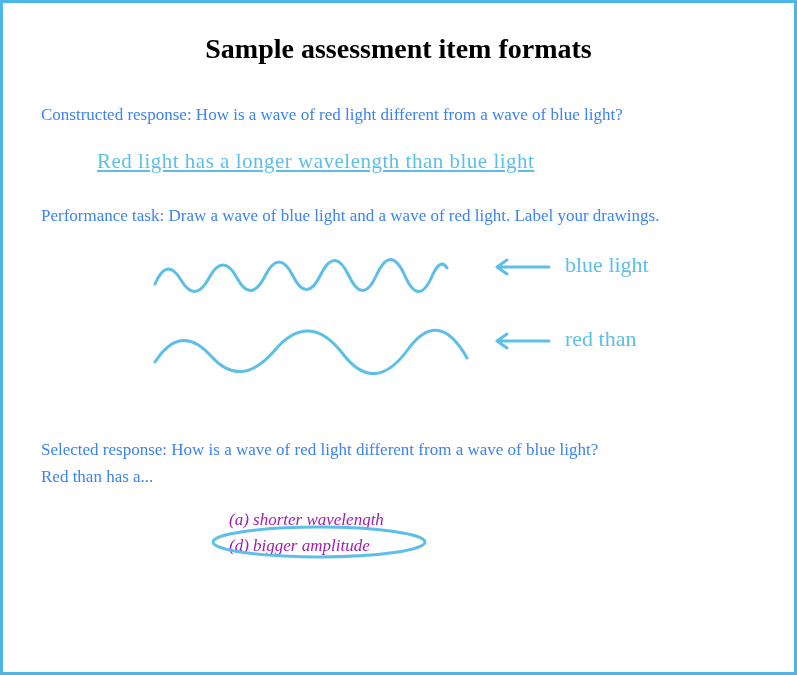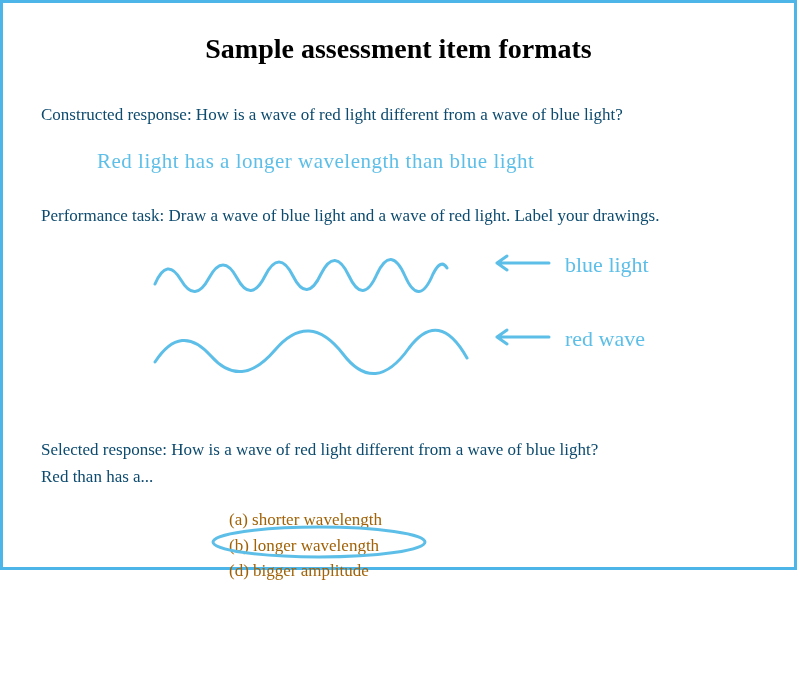--- a/index.html
+++ b/index.html
@@ -8,46 +8,47 @@
       box-sizing: border-box;
     }
     body {
       width: 797px;
       height: 675px;
       background: #fff;
       font-family: Georgia, 'Times New Roman', serif;
     }
     .frame {
       width: 797px;
-      height: 570px;
+      height: 675px;
       border: 3px solid #4DB5E8;
       padding: 28px 38px;
       position: relative;
     }
     .title {
       text-align: center;
       font-family: Georgia, 'Times New Roman', serif;
       font-weight: bold;
       font-size: 28px;
       margin-top: 2px;
       margin-bottom: 38px;
       color: #000;
     }
     .prompt {
       font-size: 17px;
-      color: #0c4a6e;
+      color: #3b82f6;
       line-height: 1.4;
       margin-bottom: 4px;
     }
     .handwritten {
       font-family: 'Comic Sans MS', 'Segoe Script', cursive;
       color: #5DBFE8;
       font-size: 21px;
       margin: 22px 0 30px 56px;
       letter-spacing: 0.5px;
+      text-decoration: underline;
     }
     .perf-block {
       margin-top: 8px;
       margin-bottom: 20px;
     }
     .drawing-area {
       position: relative;
       height: 160px;
       margin-top: 14px;
       margin-bottom: 10px;
@@ -61,37 +62,38 @@
     .wave-svg {
       display: inline-block;
       vertical-align: middle;
     }
     .arrow-label {
       position: absolute;
       font-family: 'Comic Sans MS', 'Segoe Script', cursive;
       color: #5DBFE8;
       font-size: 22px;
       display: flex;
-      align-items: flex-start;
+      align-items: flex-end;
       gap: 14px;
     }
     .arrow-label.blue { top: 10px; left: 450px; }
     .arrow-label.red { top: 84px; left: 450px; }
     .sel-block {
       margin-top: 36px;
     }
     .options-wrap {
       position: relative;
       margin-top: 18px;
       margin-left: 188px;
     }
     .option {
       font-size: 17px;
       line-height: 1.5;
-      color: #a16207;
+      color: #a21caf;
+      font-style: italic;
     }
     .circle-svg {
       position: absolute;
       top: 17px;
       left: -20px;
       pointer-events: none;
     }
   </style>
 </head>
 <body>
@@ -126,33 +128,32 @@
       <div class="wave-row red">
         <svg class="wave-svg" width="320" height="60" viewBox="0 0 320 60">
           <path d="M 4 44 Q 30 4 60 38 Q 90 72 124 32 Q 158 -8 192 36 Q 224 78 258 30 Q 288 -10 316 40" fill="none" stroke="#5DBFE8" stroke-width="3" stroke-linecap="round"></path>
         </svg>
       </div>
 
       <div class="arrow-label red">
         <svg width="60" height="22" viewBox="0 0 60 22">
           <path d="M 58 11 L 6 11 M 6 11 L 16 4 M 6 11 L 16 18" fill="none" stroke="#5DBFE8" stroke-width="3" stroke-linecap="round"></path>
         </svg>
-        <span>red wave</span>
+        <span>red than</span>
       </div>
 
     </div>
   </div>
 
   <div class="sel-block">
     <p class="prompt">Selected response: How is a wave of red light different from a wave of blue light?</p>
     <p class="prompt">Red than has a...</p>
 
     <div class="options-wrap">
       <svg class="circle-svg" width="230" height="36" viewBox="0 0 230 36">
         <ellipse cx="110" cy="18" rx="106" ry="15" fill="none" stroke="#5DBFE8" stroke-width="3"></ellipse>
       </svg>
       <div class="option">(a) shorter wavelength</div>
-      <div class="option">(b) longer wavelength</div>
       <div class="option">(d) bigger amplitude</div>
     </div>
   </div>
 
 </div>
 
 </body></html>

